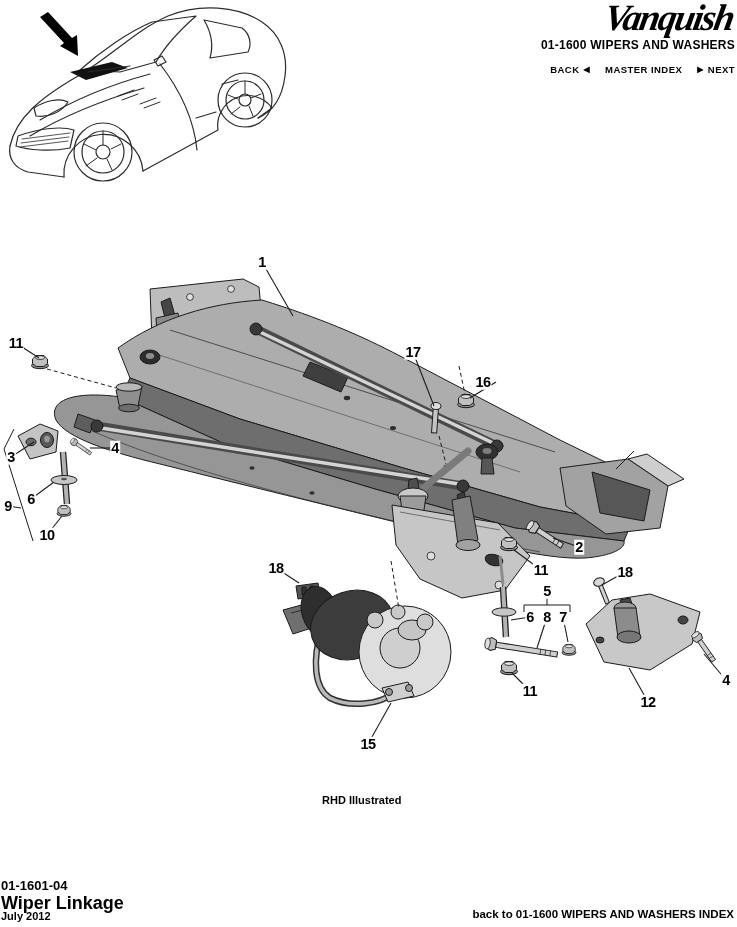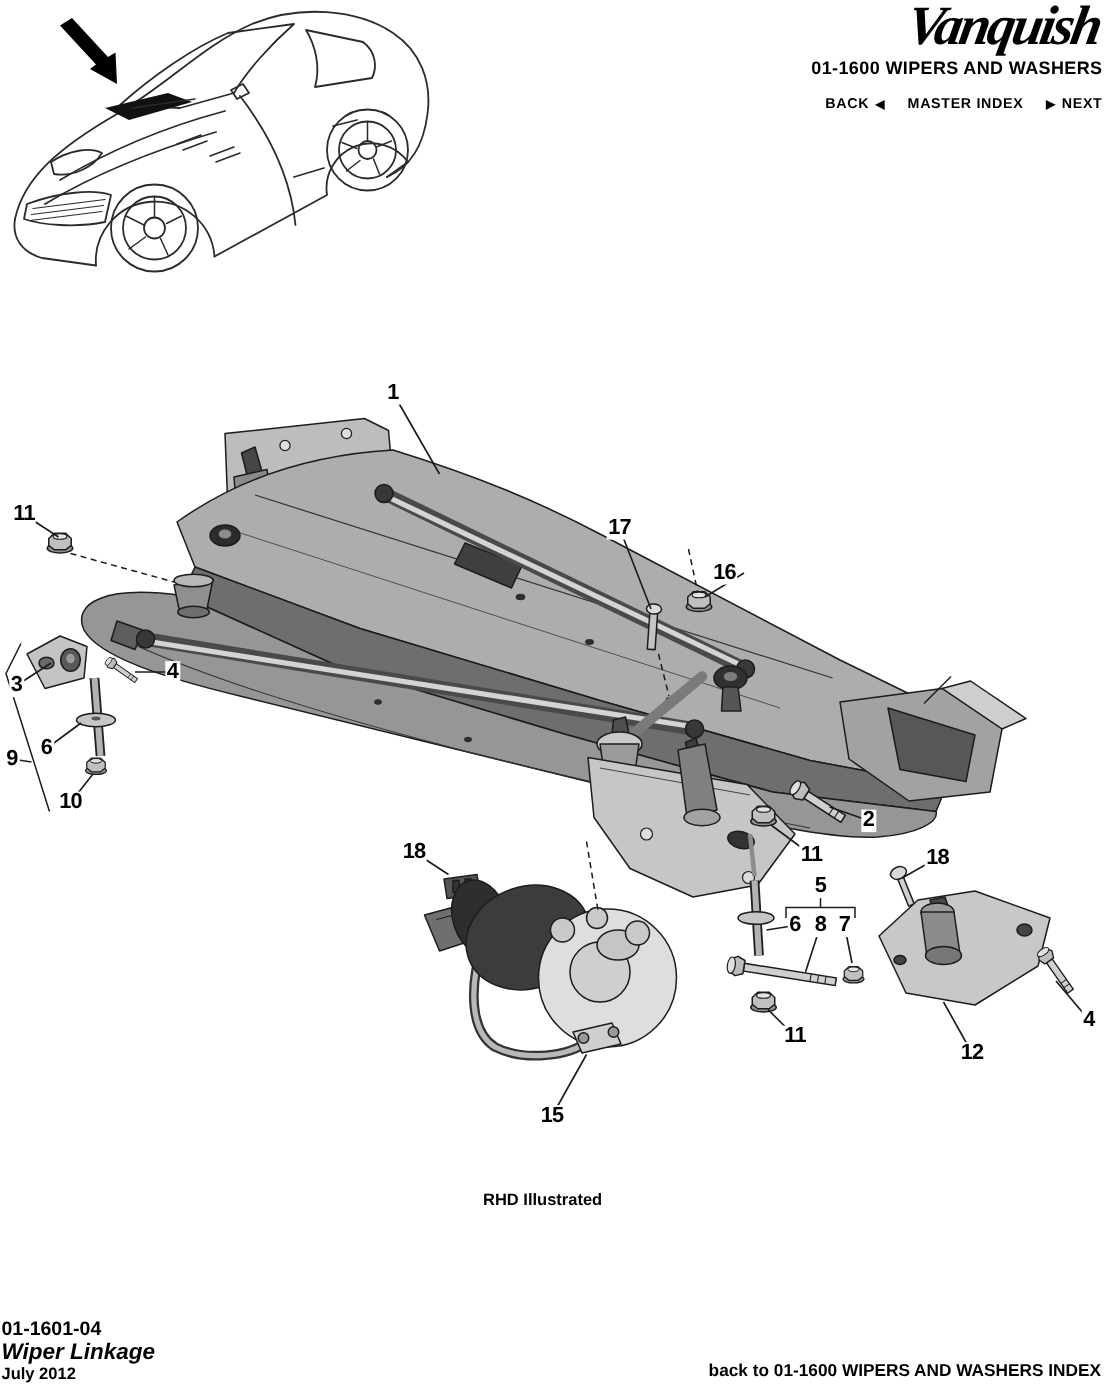--- a/index.html
+++ b/index.html
@@ -12,21 +12,21 @@
   .nav a{color:#000;text-decoration:none;display:flex;align-items:center;gap:4px;}
   .nav .gap{width:15px;}
   .nav .tri{font-size:8px;line-height:1;}
   
   svg.art{position:absolute;left:0;top:0;z-index:1;}
   #callout-layer{position:absolute;left:0;top:0;width:737px;height:927px;z-index:3;pointer-events:none;}
   .callout{position:absolute;transform:translate(-50%,-50%);font-weight:bold;font-size:14.5px;line-height:1;background:#fff;padding:0 1px;letter-spacing:-.5px;}
   .caption{left:322px;top:794px;font-size:11px;font-weight:bold;z-index:2;}
   
   .doc-number{left:1px;top:878px;font-size:13px;font-weight:bold;}
-  .doc-title{left:1px;top:893px;font-size:15px;font-weight:bold;font-style:italic;}
+  .doc-title{left:1px;top:893px;font-size:18px;font-weight:bold;}
   .doc-date{left:1px;top:910px;font-size:11px;font-weight:bold;}
   .back-index{top:908px;right:3px;font-size:11.5px;font-weight:bold;color:#000;text-decoration:none;white-space:nowrap;z-index:2;margin-left:12px;}
 </style>
 </head>
 <body>
 
 <svg class="art" width="737" height="927" viewBox="0 0 737 927">
 
   <g stroke="#2b2b2b" stroke-width="1.2" fill="none" stroke-linejoin="round" stroke-linecap="round">
     <path d="M10,146 C16,118 40,98 78,76 C112,56 136,30 168,16 C200,3 238,6 262,22 C280,34 288,54 285,76 C282,100 272,112 258,118"></path>

